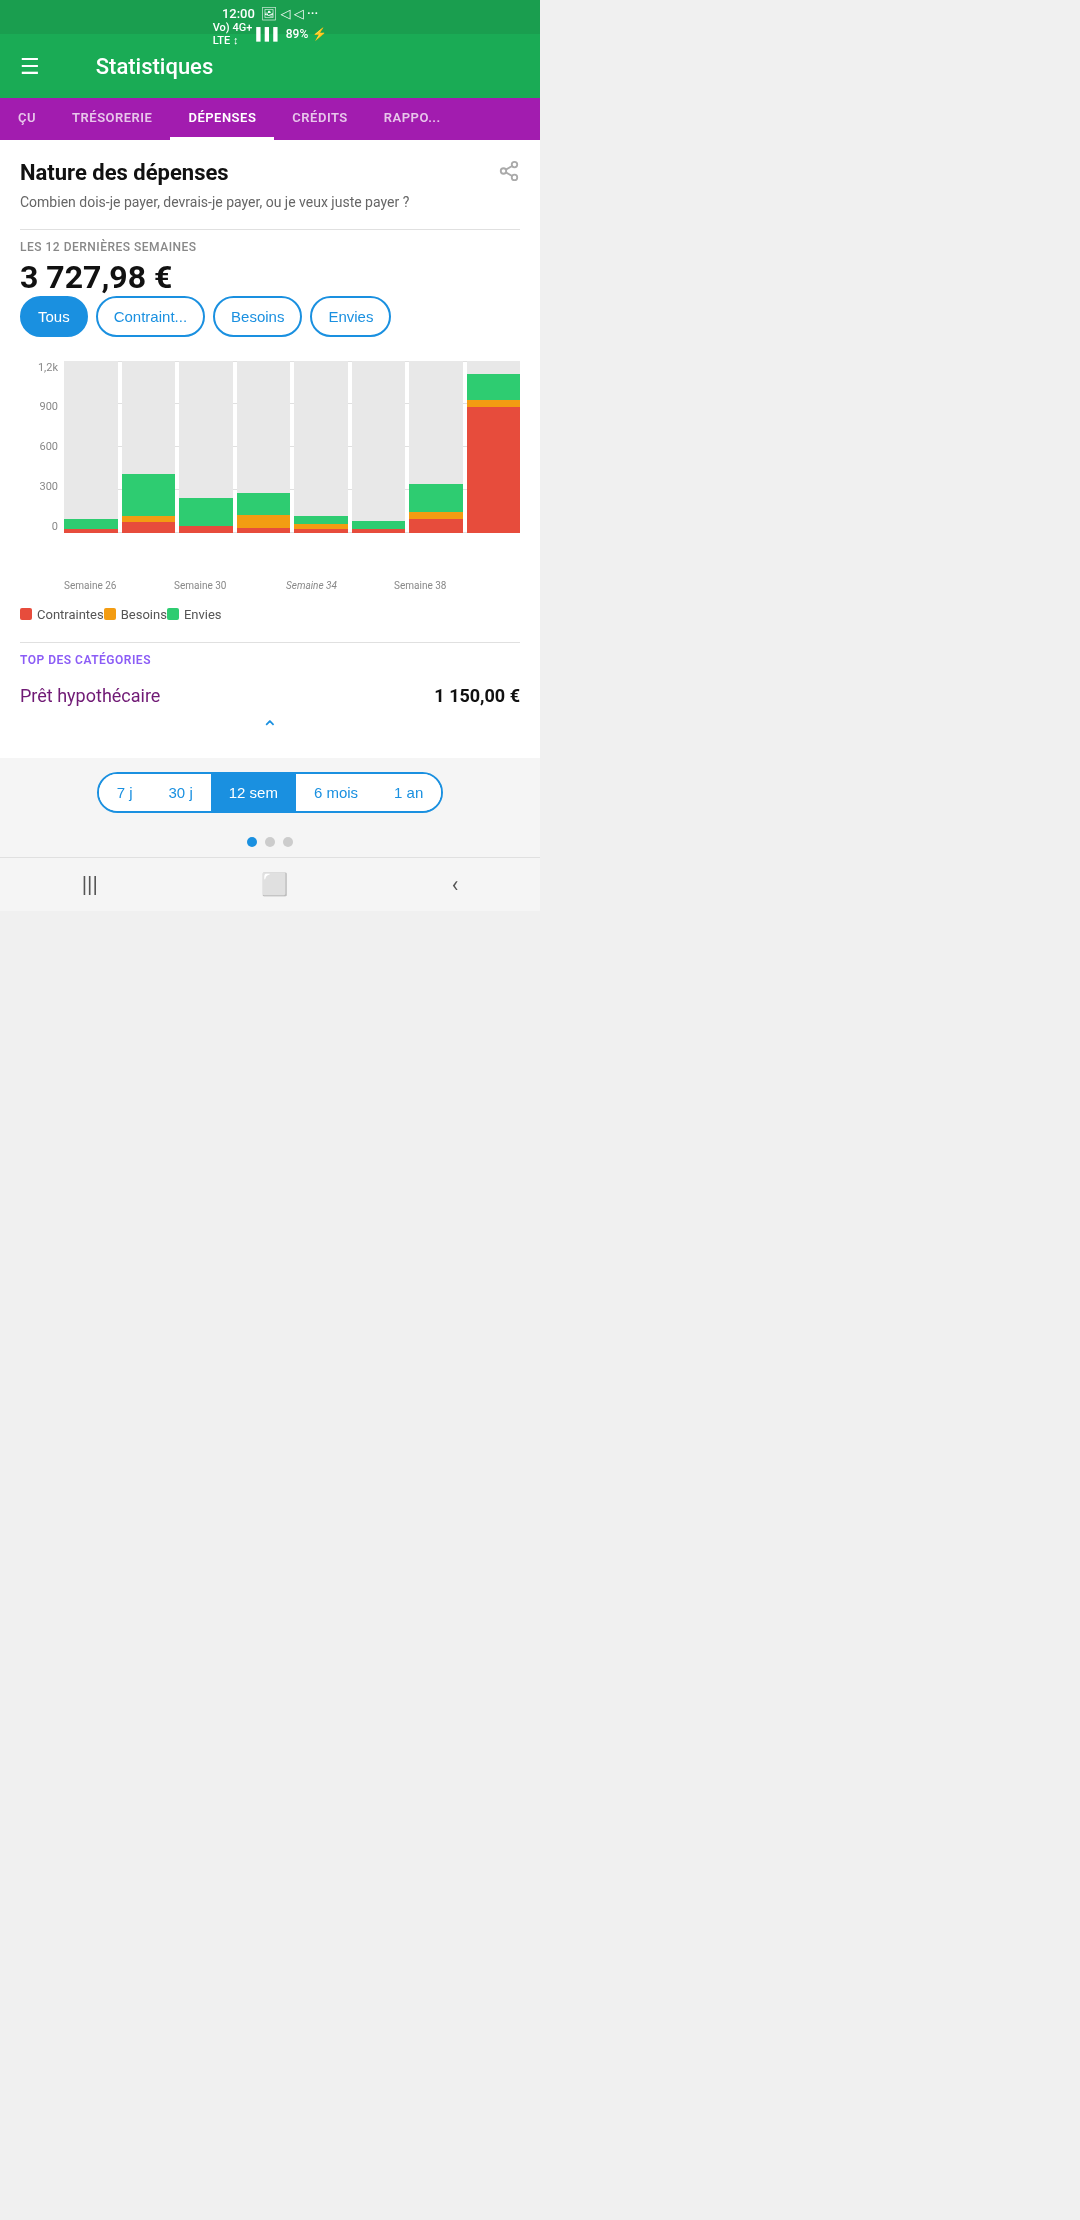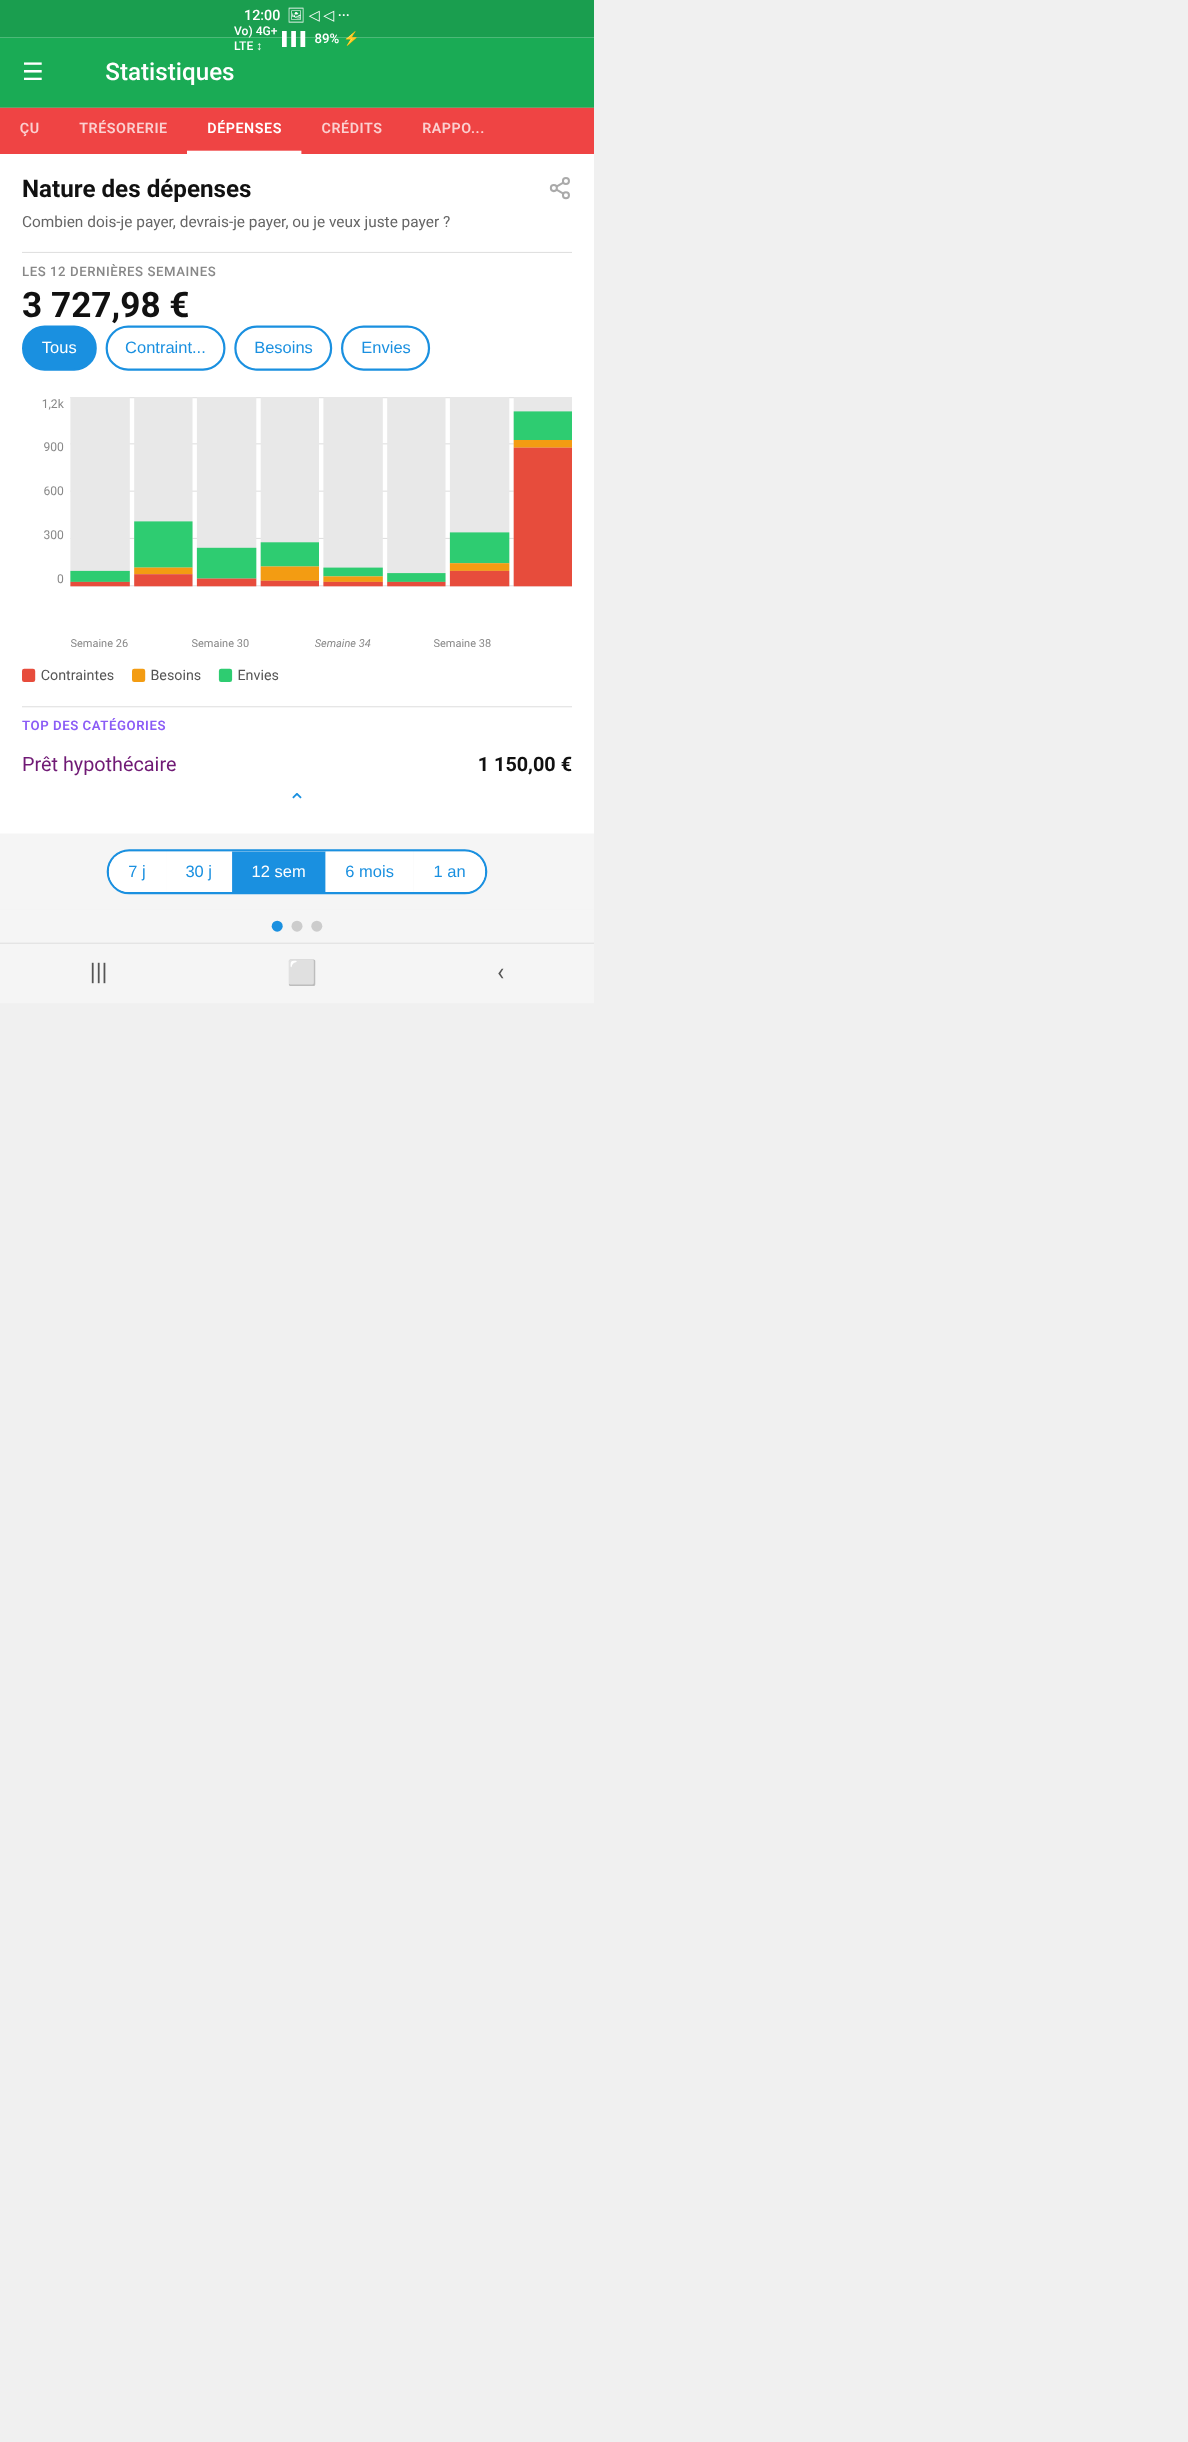--- a/index.html
+++ b/index.html
@@ -36,21 +36,21 @@
       align-items: center;
       padding: 14px 20px;
       gap: 20px;
       height: 64px;
     }
     .header-menu { font-size: 22px; cursor: pointer; }
     .header-title { font-size: 22px; font-weight: 500; margin-left: 36px; }
 
     
     .tabs-nav {
-      background: #ef4444;
+      background: #a21caf;
       display: flex;
       overflow-x: auto;
       border-bottom: none;
     }
     .tabs-nav::-webkit-scrollbar { display: none; }
     .tab-item {
       color: rgba(255,255,255,0.75);
       font-size: 13px;
       font-weight: 600;
       padding: 12px 18px;
@@ -139,21 +139,20 @@
     .y-label {
       font-size: 11px;
       color: #888;
       text-align: right;
       padding-right: 4px;
     }
 
     
     .legend {
       display: flex;
-      gap: 16px;
       align-items: center;
       margin-bottom: 20px;
       flex-wrap: wrap;
     }
     .legend-item {
       display: flex;
       align-items: center;
       gap: 5px;
       font-size: 13px;
       color: #555;

